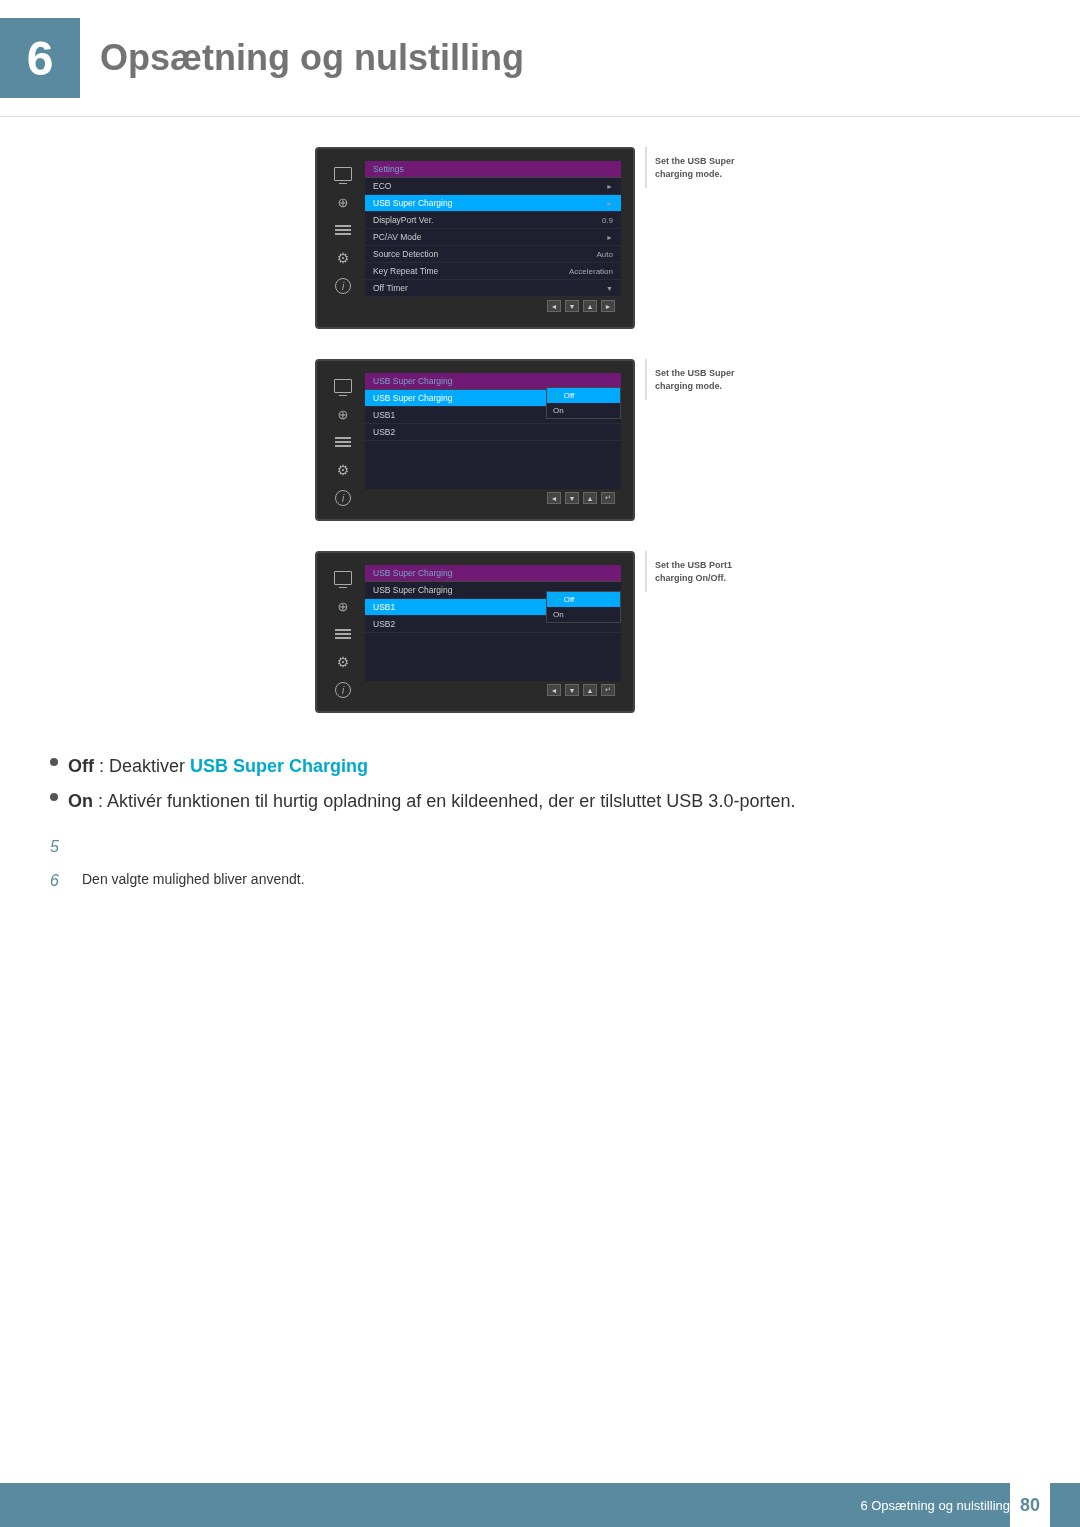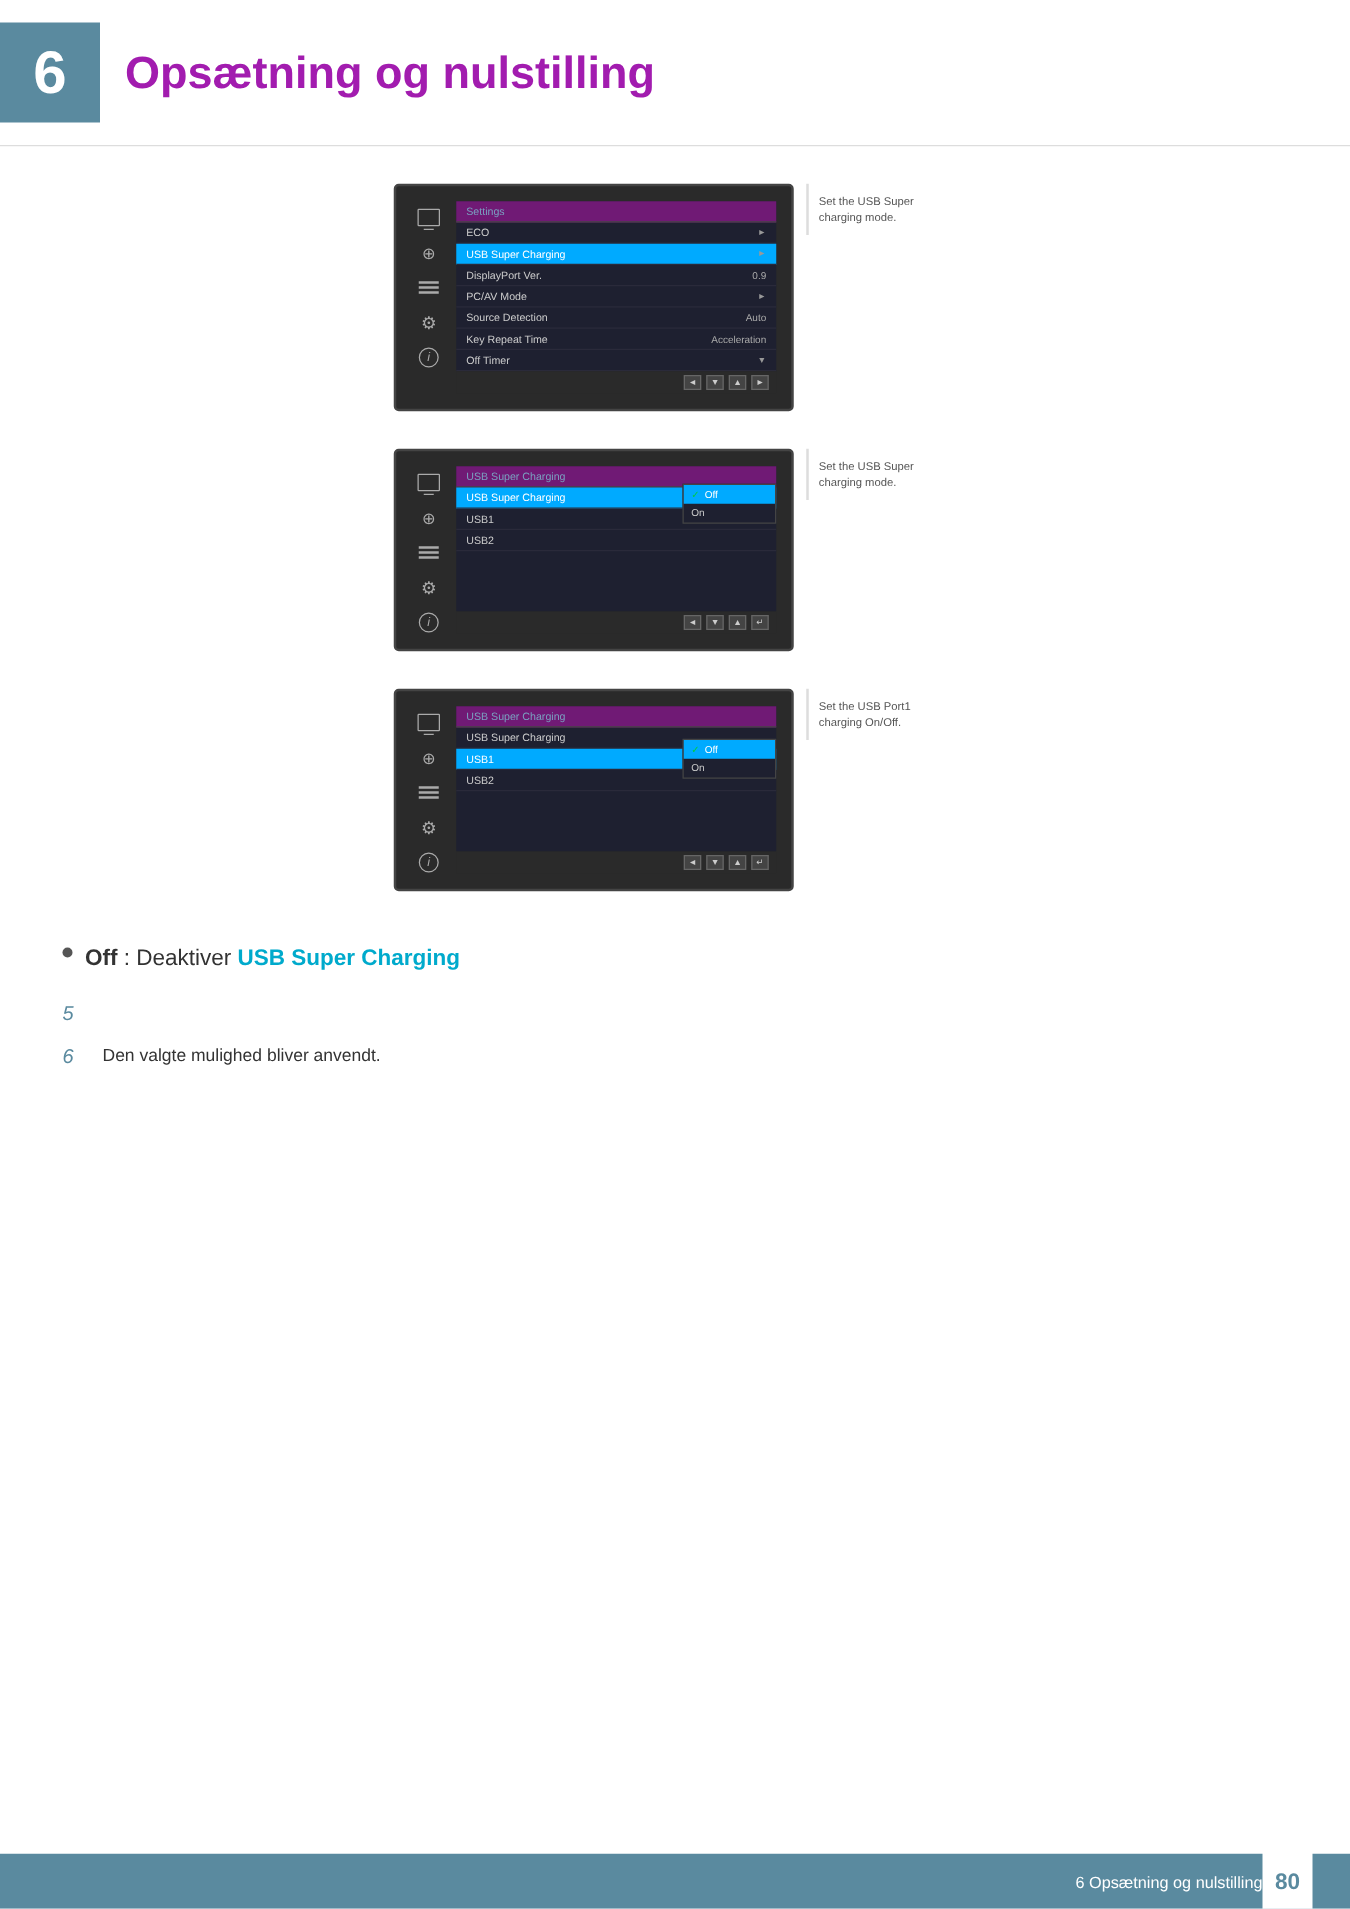--- a/index.html
+++ b/index.html
@@ -41,21 +41,21 @@
       width: 30px; height: 80px;
       background: repeating-linear-gradient(
         45deg,
         #ccc 0px, #ccc 2px,
         transparent 2px, transparent 8px
       );
     }
     .page-title {
       font-size: 36px;
       font-weight: bold;
-      color: #a21caf;
+      color: #737373;
     }
 
     
     .content {
       padding: 0 50px 60px 50px;
     }
 
     
     .panels-area {
       display: flex;
@@ -195,20 +195,21 @@
     
     .help-text-box {
       width: 120px;
       padding: 8px;
       font-size: 9px;
       color: #555;
       line-height: 1.4;
       border-left: 2px solid #ddd;
       margin-left: 10px;
       align-self: flex-start;
+      font-weight: bold;
     }
 
     
     .bullet-list {
       margin: 20px 0;
       list-style: none;
     }
 
     .bullet-list li {
       display: flex;
@@ -532,20 +533,27 @@
 
   <ul class="bullet-list">
     <li>
       <div class="bullet-dot"></div>
       <span>
         <strong>Off</strong>
         <span>: Deaktiver </span>
         <strong class="bold-cyan">USB Super Charging</strong>
       </span>
     </li>
+    <li>
+      <div class="bullet-dot"></div>
+      <span>
+        <strong>On</strong>
+        <span>: Aktivér funktionen til hurtig opladning af en kildeenhed, der er tilsluttet USB 3.0-porten.</span>
+      </span>
+    </li>
   </ul>
 
   <div class="step">
     <span class="step-num">5</span>
   </div>
   <div class="step">
     <span class="step-num">6</span>
     <span>Den valgte mulighed bliver anvendt.</span>
   </div>
 

